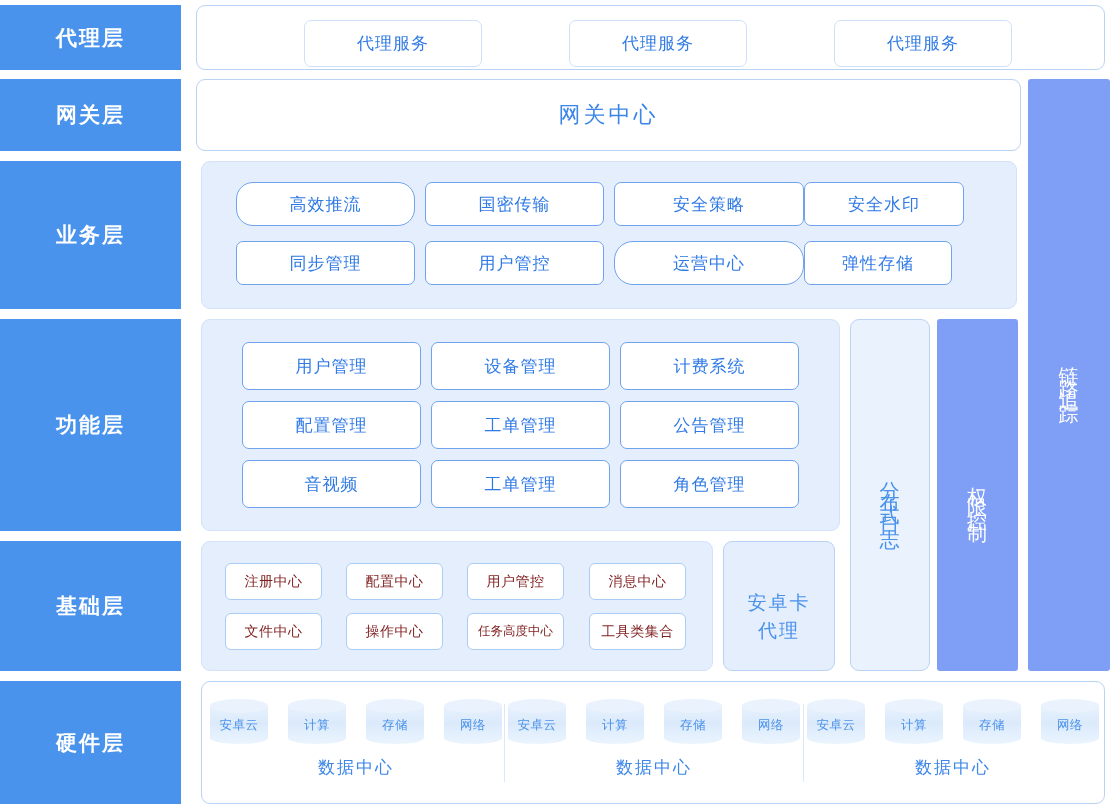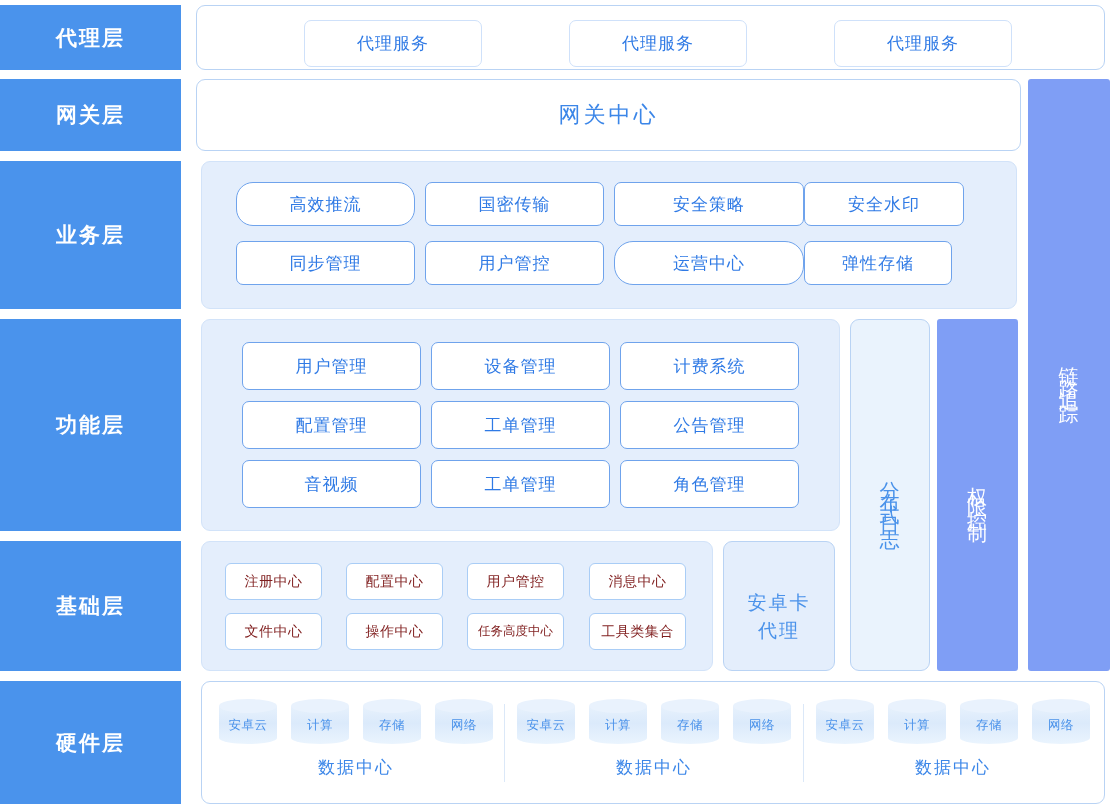--- a/index.html
+++ b/index.html
@@ -159,21 +159,21 @@
   }
   .dc-divider{
     position:absolute;
     top:22px;
     width:1px;
     height:78px;
     background:#dbe8f8;
   }
   .cyl-row{
     display:flex;
-    justify-content:center;
+    justify-content:space-between;
     align-items:flex-end;
     gap:14px;
     height:46px;
   }
   .cyl{
     position:relative;
     width:58px;
     height:38px;
     border-radius:0 0 50% 50% / 0 0 16% 16%;
     background:linear-gradient(180deg,#e7f1fc 0%,#dbeafb 45%,#eaf4fe 100%);

